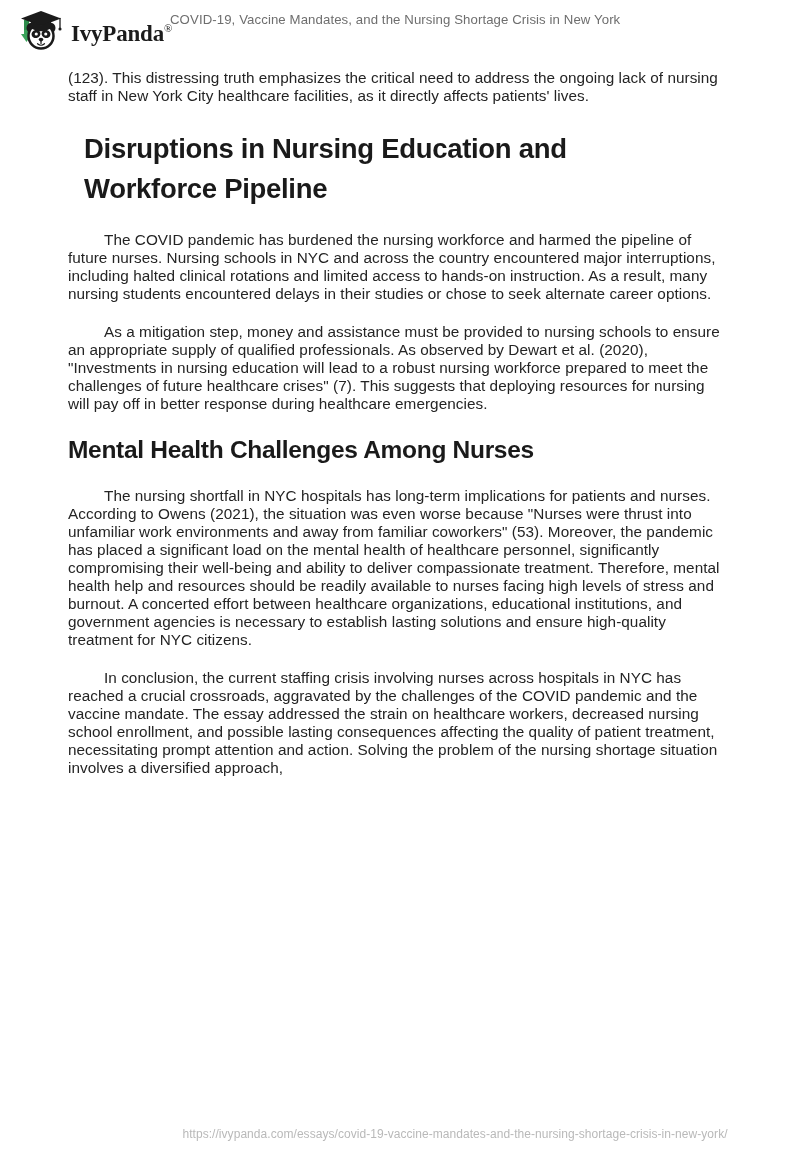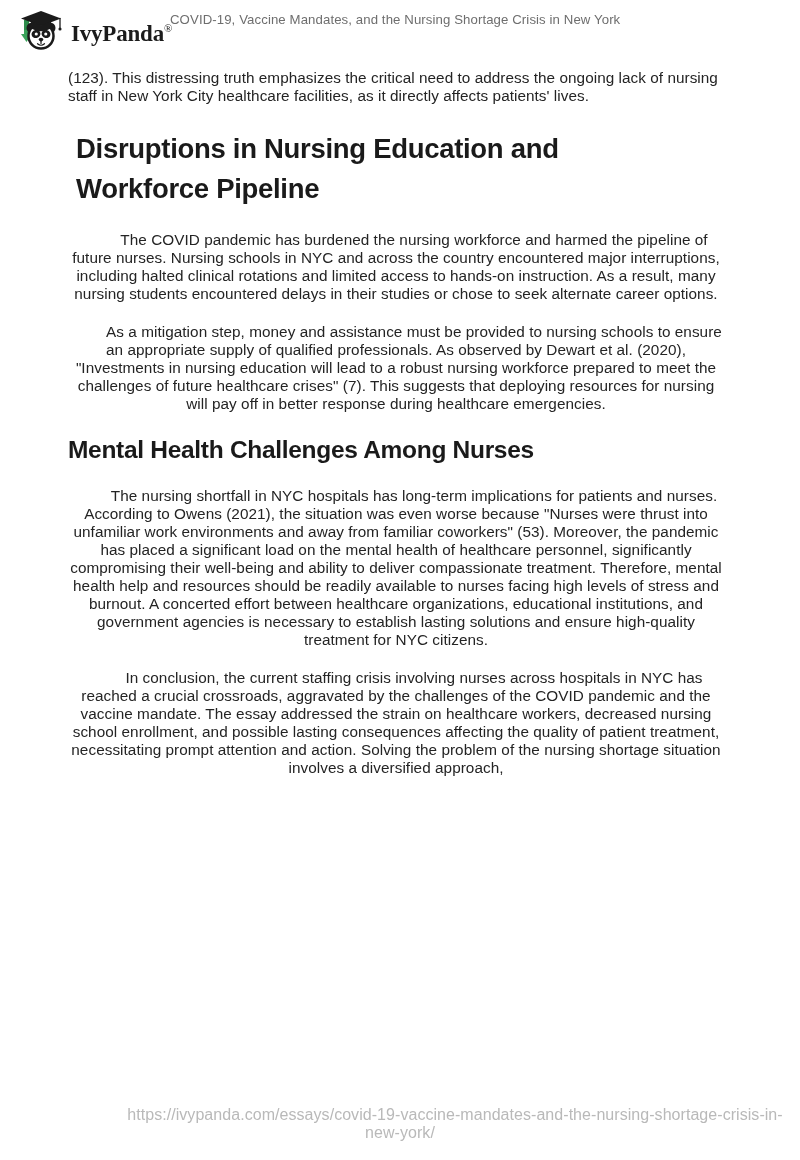--- a/index.html
+++ b/index.html
@@ -74,48 +74,47 @@
   p.para {
     font-size: 15.3px;
     line-height: 18px;
     color: #242424;
     margin: 1px 0 20px 0;
     text-align: left;
     letter-spacing: 0.05px;
   }
   p.para.indent {
     text-indent: 36px;
-    text-align: center;
   }
   h2.section-heading {
     font-size: 27.5px;
     line-height: 40px;
     font-weight: 700;
     color: #1a1a1a;
-    margin: 24px 0 22px 8px;
+    margin: 24px 0 22px 16px;
     letter-spacing: -0.3px;
     max-width: 560px;
   }
   h2.section-heading.small {
     font-size: 24.5px;
     line-height: 34px;
     margin: 18px 0 20px 0;
     max-width: 660px;
   }
 
   
   .page-footer {
     position: absolute;
     left: 0;
     bottom: 18px;
     width: 800px;
     text-align: center;
   }
   .footer-url {
-    font-size: 16px;
+    font-size: 12px;
     color: #b9b9b9;
     font-family: "Liberation Sans", sans-serif;
     letter-spacing: 0.05px;
     text-decoration: none;
     padding-left: 110px;
   }
 </style>
 </head>
 <body>
 

